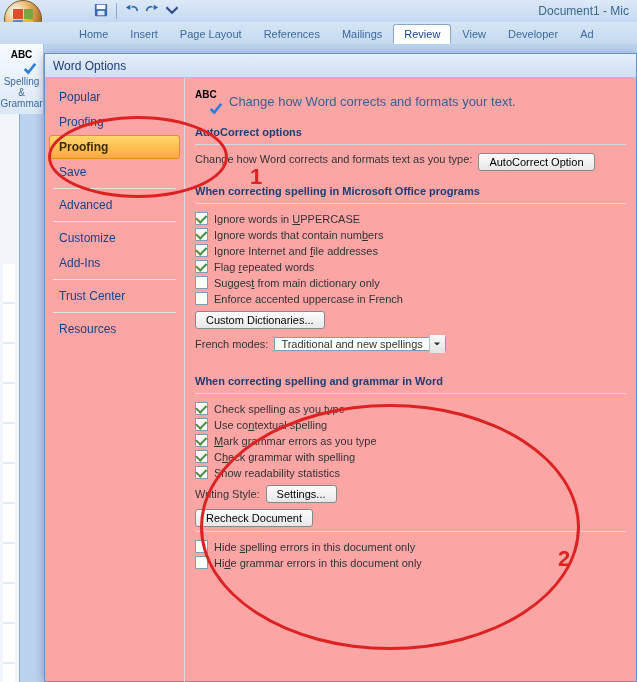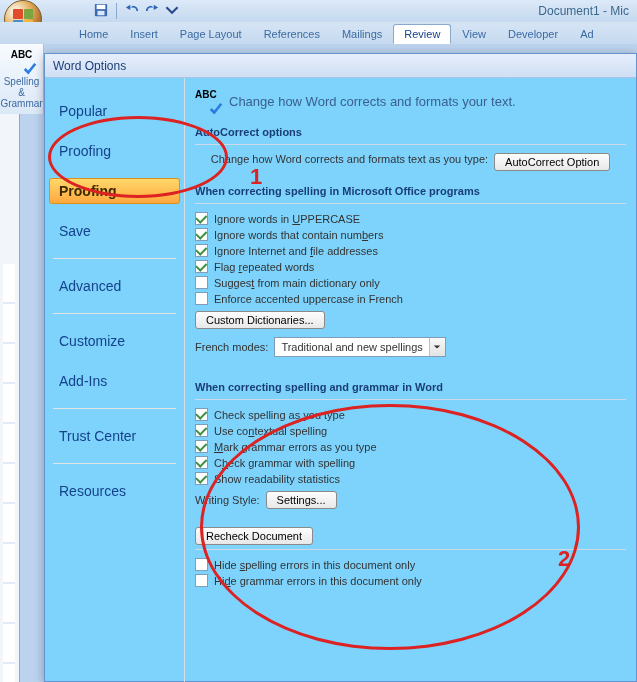--- a/index.html
+++ b/index.html
@@ -21,42 +21,42 @@
 .tab { padding:3px 10px; color:#3c6aa2; font-size:11px; cursor:pointer; border:1px solid transparent;}
 .tab.active { background:#fff; border:1px solid #8aa8cc; border-bottom:1px solid #fff; border-radius:3px 3px 0 0; color:#15428b;}
 .ribbon-group { position:absolute; top:44px; left:0; width:44px; height:70px; background:linear-gradient(#f7fbff,#dbe8f7); border-right:1px solid #a9c4e3; padding-top:4px; text-align:center;}
 .rg-icon{display:flex;justify-content:center;margin-bottom:2px}
 .rg-label{font-size:10px;color:#3c6aa2;line-height:11px}
 
 .ruler{position:absolute;top:114px;left:0;width:20px;height:568px;background:#f2f6fb;border-right:1px solid #8aa8cc}
 .ruler-inner{position:absolute;top:150px;left:3px;width:12px;height:520px;background:repeating-linear-gradient(to bottom,#fff 0 38px,#e3ecf6 38px 40px)}
 
 
-.dialog { position:absolute; top:53px; left:44px; width:593px; height:629px; background:#7dd3fc; border:1px solid #6593cf; box-shadow:0 2px 10px rgba(0,0,0,.3);}
+.dialog { position:absolute; top:53px; left:44px; width:593px; height:629px; background:#fca5a5; border:1px solid #6593cf; box-shadow:0 2px 10px rgba(0,0,0,.3);}
 .dlg-title{height:24px;background:linear-gradient(#e6eefc,#d0dff4);border-bottom:1px solid #a9c4e3;display:flex;align-items:center;padding-left:8px;font-size:12px;color:#1a3e75}
 .dlg-body{display:flex;height:604px}
 .sidenav{width:140px;border-right:1px solid #d7dde6;padding-top:6px}
-.sn-item{padding:5px 10px;color:#15428b;cursor:pointer;margin:14px 4px;font-size:14px}
+.sn-item{padding:5px 10px;color:#15428b;cursor:pointer;margin:1px 4px;font-size:12px}
 .sn-item.selected{background:linear-gradient(#ffd76a,#ffa93e);border:1px solid #e08f1a;border-radius:3px;color:#3d2a00;font-weight:bold;padding:4px 9px}
 .sn-sep{height:1px;background:#e3e3e3;margin:4px 8px}
 
 .content{flex:1;padding:10px 10px 10px 10px;overflow:hidden;color:#333}
 .hdr{display:flex;align-items:center;gap:8px;margin-bottom:12px}
 .hdr-icon{width:26px;height:26px;position:relative}
 .hdr-text{font-size:13px;color:#39608f}
 .section-title{color:#1a3e75;font-weight:bold;font-size:11px;margin:8px 0 6px}
 .section-sep{height:1px;background:#d0d9e8;margin-top:2px;margin-bottom:8px}
 .text{font-size:11px;color:#333;margin-bottom:6px}
 .row{display:flex;align-items:center;gap:6px;margin:3px 0}
 .checkbox{width:13px;height:13px;border:1px solid #7f9db9;background:#fff;display:inline-flex;align-items:center;justify-content:center;cursor:pointer}
 .checkbox.checked::after{content:"";width:8px;height:5px;border-left:2px solid #3c8f3c;border-bottom:2px solid #3c8f3c;transform:rotate(-45deg) translate(0px,-1px)}
 .lbl{font-size:11px}
 .lbl u{text-decoration:underline}
 .btn{background:linear-gradient(#fdfdfd,#e8e8e8);border:1px solid #8a8a8a;border-radius:3px;padding:2px 10px;font-size:11px;cursor:pointer}
-.select{display:inline-flex;align-items:center;border:1px solid #7f9db9;background:#fff;height:20px}
+.select{display:inline-flex;align-items:center;border:1px solid #7f9db9;background:#fff;height:14px}
 .select-val{padding:0 6px;font-size:11px;min-width:140px}
 .select-arrow{width:16px;height:18px;border-left:1px solid #c0c0c0;display:flex;align-items:center;justify-content:center;background:linear-gradient(#f8f8f8,#e4e4e4)}
 .select-arrow svg{width:8px;height:8px}
 .doc-select .select-val{min-width:90px;display:flex;align-items:center;gap:4px}
 
 .annot{position:absolute;pointer-events:none}
 .annot-circle{border:3px solid #d22;border-radius:50%}
 .annot-num{color:#d22;font-size:22px;font-weight:bold}
 
 
@@ -148,21 +148,21 @@
           <span class="abc-badge">ABC</span>
           <svg class="abc-check" viewBox="0 0 16 16">
               <path d="M2 8l4 4 8-10" stroke="#2a7de1" stroke-width="3" fill="none"></path>
             </svg>
         </div>
         <div class="hdr-text">Change how Word corrects and formats your text.</div>
       </div>
 
       <div class="section-title">AutoCorrect options</div>
       <div class="section-sep"></div>
-      <div class="row" style="justify-content:center">
+      <div class="row" style="justify-content:flex-start">
         <span class="text">Change how Word corrects and formats text as you type:</span>
         <button class="btn"><span>AutoCorrect Option</span></button>
       </div>
 
       <div class="section-title" style="margin-top:14px">When correcting spelling in Microsoft Office programs</div>
       <div class="section-sep"></div>
       <div id="office-list">
           <div class="row">
             <span class="checkbox checked"></span>
             <span class="lbl">Ignore words in <u>U</u>PPERCASE</span>
@@ -224,21 +224,21 @@
           </div>
           <div class="row">
             <span class="checkbox checked"></span>
             <span class="lbl">Show readability statistics</span>
           </div>
         </div>
       <div class="row" style="margin-top:6px">
         <span class="lbl">Writing Style:</span>
         <button class="btn"><span>Settings...</span></button>
       </div>
-      <div style="margin-top:18px">
+      <div style="margin-top:6px">
         <button class="btn"><span>Recheck Document</span></button>
       </div>
 
       <div class="section-sep" style="margin-top:4px"></div>
       <div id="exc-list">
           <div class="row">
             <span class="checkbox"></span>
             <span class="lbl">Hide <u>s</u>pelling errors in this document only</span>
           </div>
           <div class="row">

